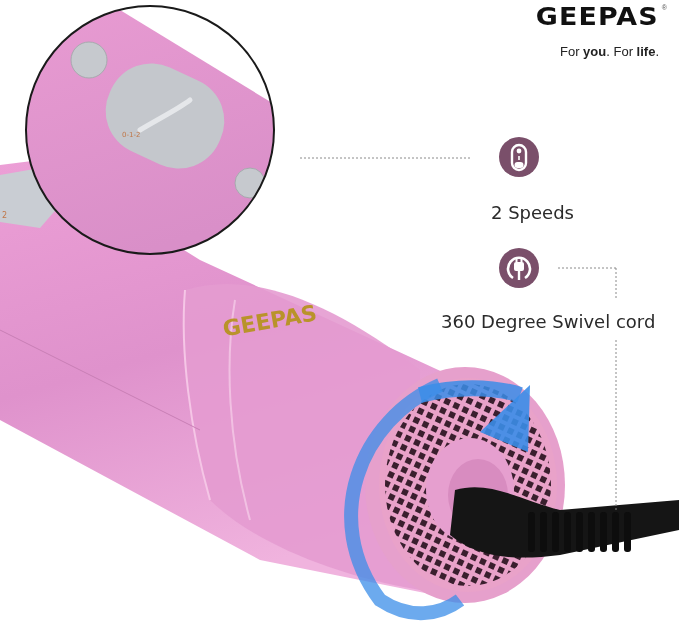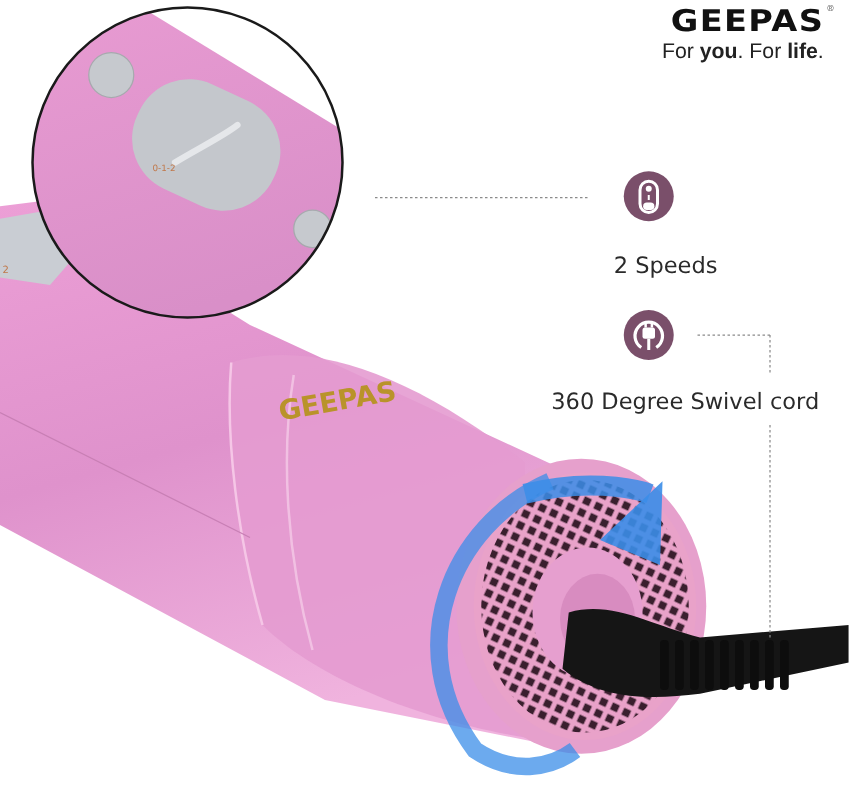--- a/index.html
+++ b/index.html
@@ -1,21 +1,21 @@
 <!DOCTYPE html>
 <html><head>
 <meta charset="utf-8">
 <style>
   html, body { margin:0; padding:0; }
   body { width:679px; height:633px; background:#ffffff; overflow:hidden; position:relative; font-family:"Liberation Sans", sans-serif; }
   .stage { position:absolute; left:0; top:0; width:679px; height:633px; }
   .brand { position:absolute; right:20px; top:4px; text-align:right; }
   .brand-name { font-family:"DejaVu Sans", sans-serif; font-weight:bold; font-size:24px; letter-spacing:1px; color:#111; transform:scaleX(1.12); transform-origin:right; line-height:26px; }
   .brand-reg { position:absolute; right:-8px; top:0; font-size:7px; color:#555; }
-  .brand-tag { font-size:17px; color:#222; margin-top:1px; }
+  .brand-tag { font-size:13px; color:#222; margin-top:14px; }
   .brand-tag b { font-weight:bold; }
   .feature-icon { position:absolute; width:40px; height:40px; border-radius:50%; background:#7a4f6a; }
   .feature-label { position:absolute; font-family:"DejaVu Sans", sans-serif; font-size:18px; color:#2a2a2a; white-space:nowrap; }
   svg { position:absolute; left:0; top:0; }
 </style>
 </head>
 <body>
 
 <div class="stage">
 

